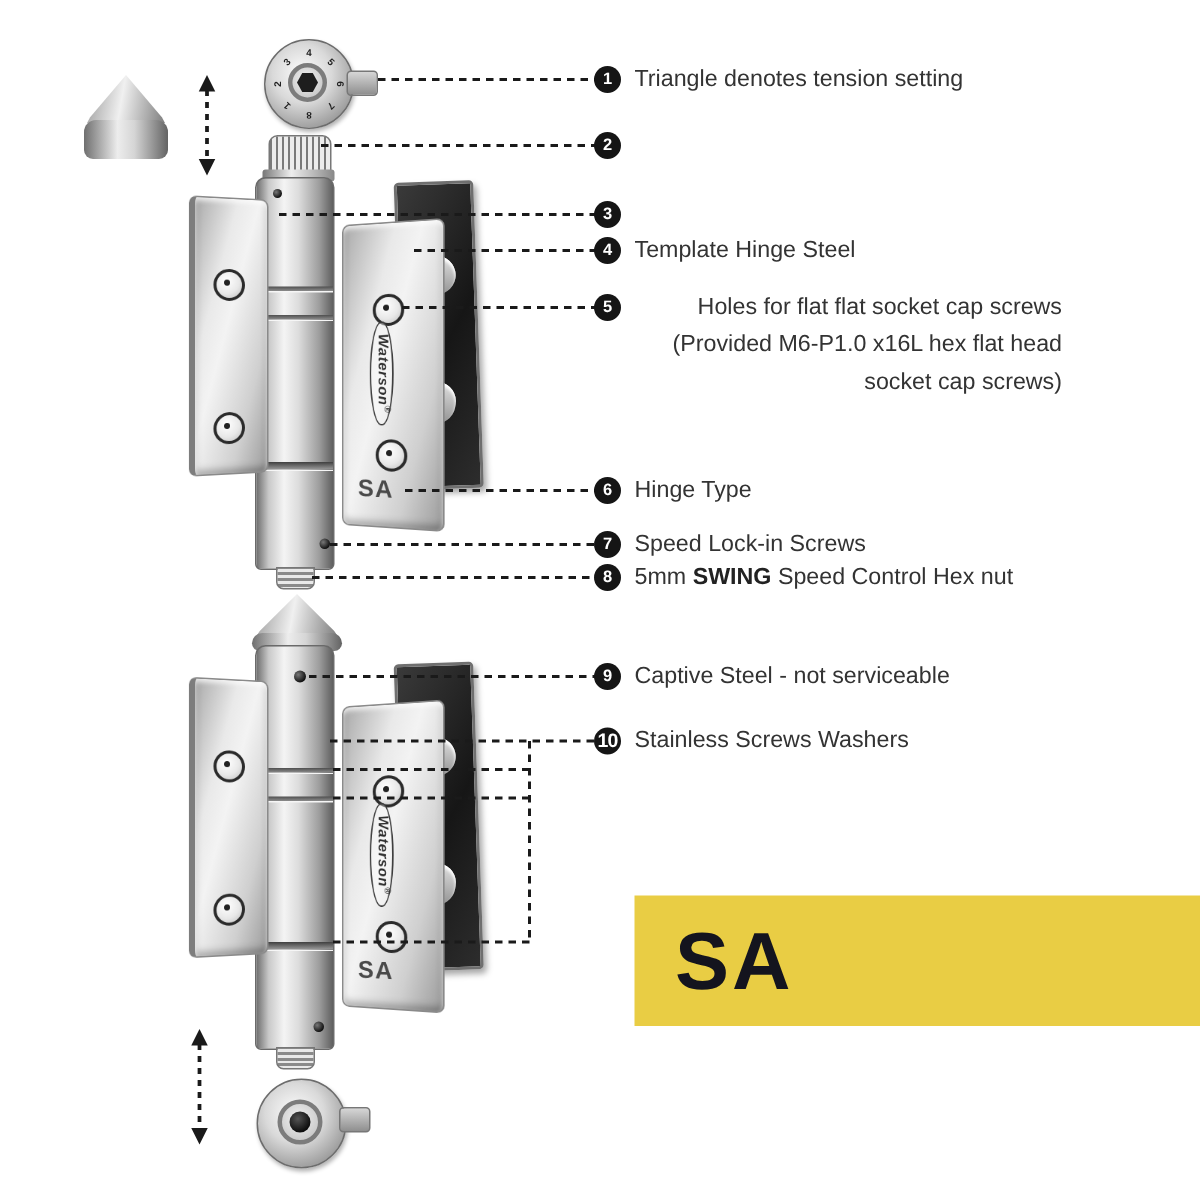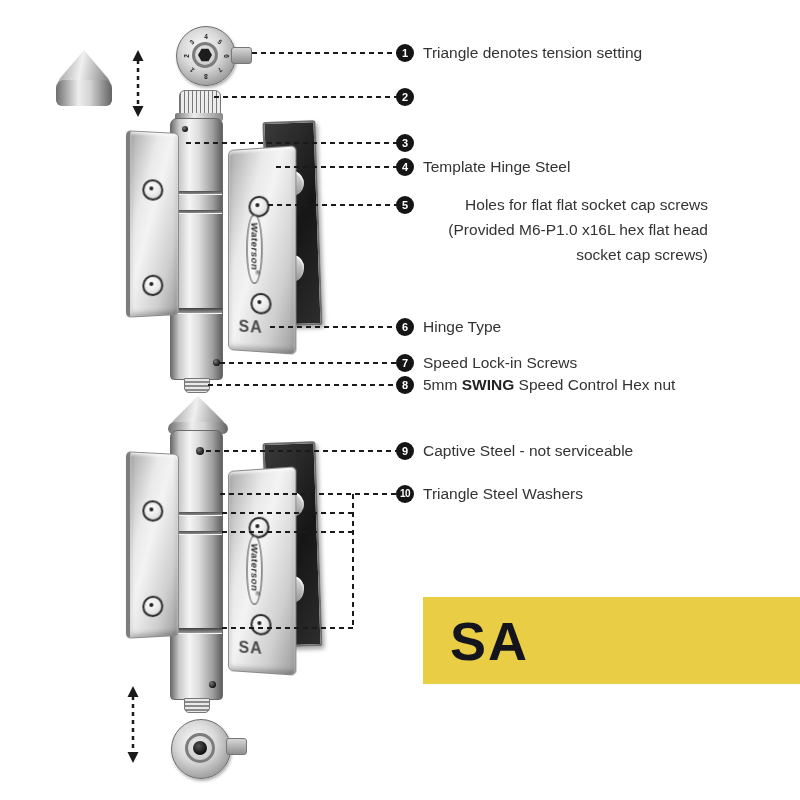--- a/index.html
+++ b/index.html
@@ -3,21 +3,21 @@
 <meta charset="utf-8">
 <style>
   html,body{margin:0;padding:0;background:#fff;}
   body{font-family:"Liberation Sans",sans-serif;color:#2e2e2e;}
   #stage{position:relative;width:800px;height:800px;background:#fff;overflow:hidden;}
 
   
   .callout{position:absolute;left:396px;display:flex;align-items:flex-start;z-index:60;}
   .marker{flex:0 0 auto;width:18px;height:18px;border-radius:50%;background:#151515;color:#fff;
           font-size:11px;font-weight:bold;line-height:18px;text-align:center;margin-top:4px;}
-  .marker.m10{font-size:10px;letter-spacing:-0.5px;}
+  .marker.m10{font-size:13px;letter-spacing:-0.5px;}
   .ctext{margin-left:9px;font-size:15.5px;line-height:25px;white-space:nowrap;color:#333;text-align:right;}
   .ctext.wrap{white-space:normal;width:285px;}
   .ctext b{font-weight:bold;color:#222;}
 
   
   .metal-v{background:linear-gradient(90deg,#6e6e6e 0%,#c9c9c9 16%,#f4f4f4 36%,#dcdcdc 55%,#9d9d9d 82%,#5f5f5f 100%);}
   .leaf{position:absolute;border:1px solid #8a8a8a;border-radius:5px;
         background:linear-gradient(105deg,#a9a9a9 0%,#e9e9e9 30%,#f3f3f3 45%,#cfcfcf 75%,#9b9b9b 100%);
         box-shadow:inset 0 2px 3px rgba(255,255,255,.8), inset 0 -3px 5px rgba(0,0,0,.25);}
   .leaf-r{transform:perspective(420px) rotateY(-16deg);transform-origin:left center;}
@@ -229,20 +229,20 @@
   <div class="callout" style="top:372px;">
     <div class="marker">8</div>
     <div class="ctext"><span>5mm </span><b>SWING</b><span> Speed Control Hex nut</span></div>
   </div>
   <div class="callout" style="top:438px;">
     <div class="marker">9</div>
     <div class="ctext">Captive Steel - not serviceable</div>
   </div>
   <div class="callout" style="top:481px;">
     <div class="marker m10">10</div>
-    <div class="ctext">Triangle Steel Washers</div>
+    <div class="ctext">Stainless Screws Washers</div>
   </div>
 
   <div id="sa-badge">
     <div class="big">SA</div>
   </div>
 
 </div>
 
 </body></html>

